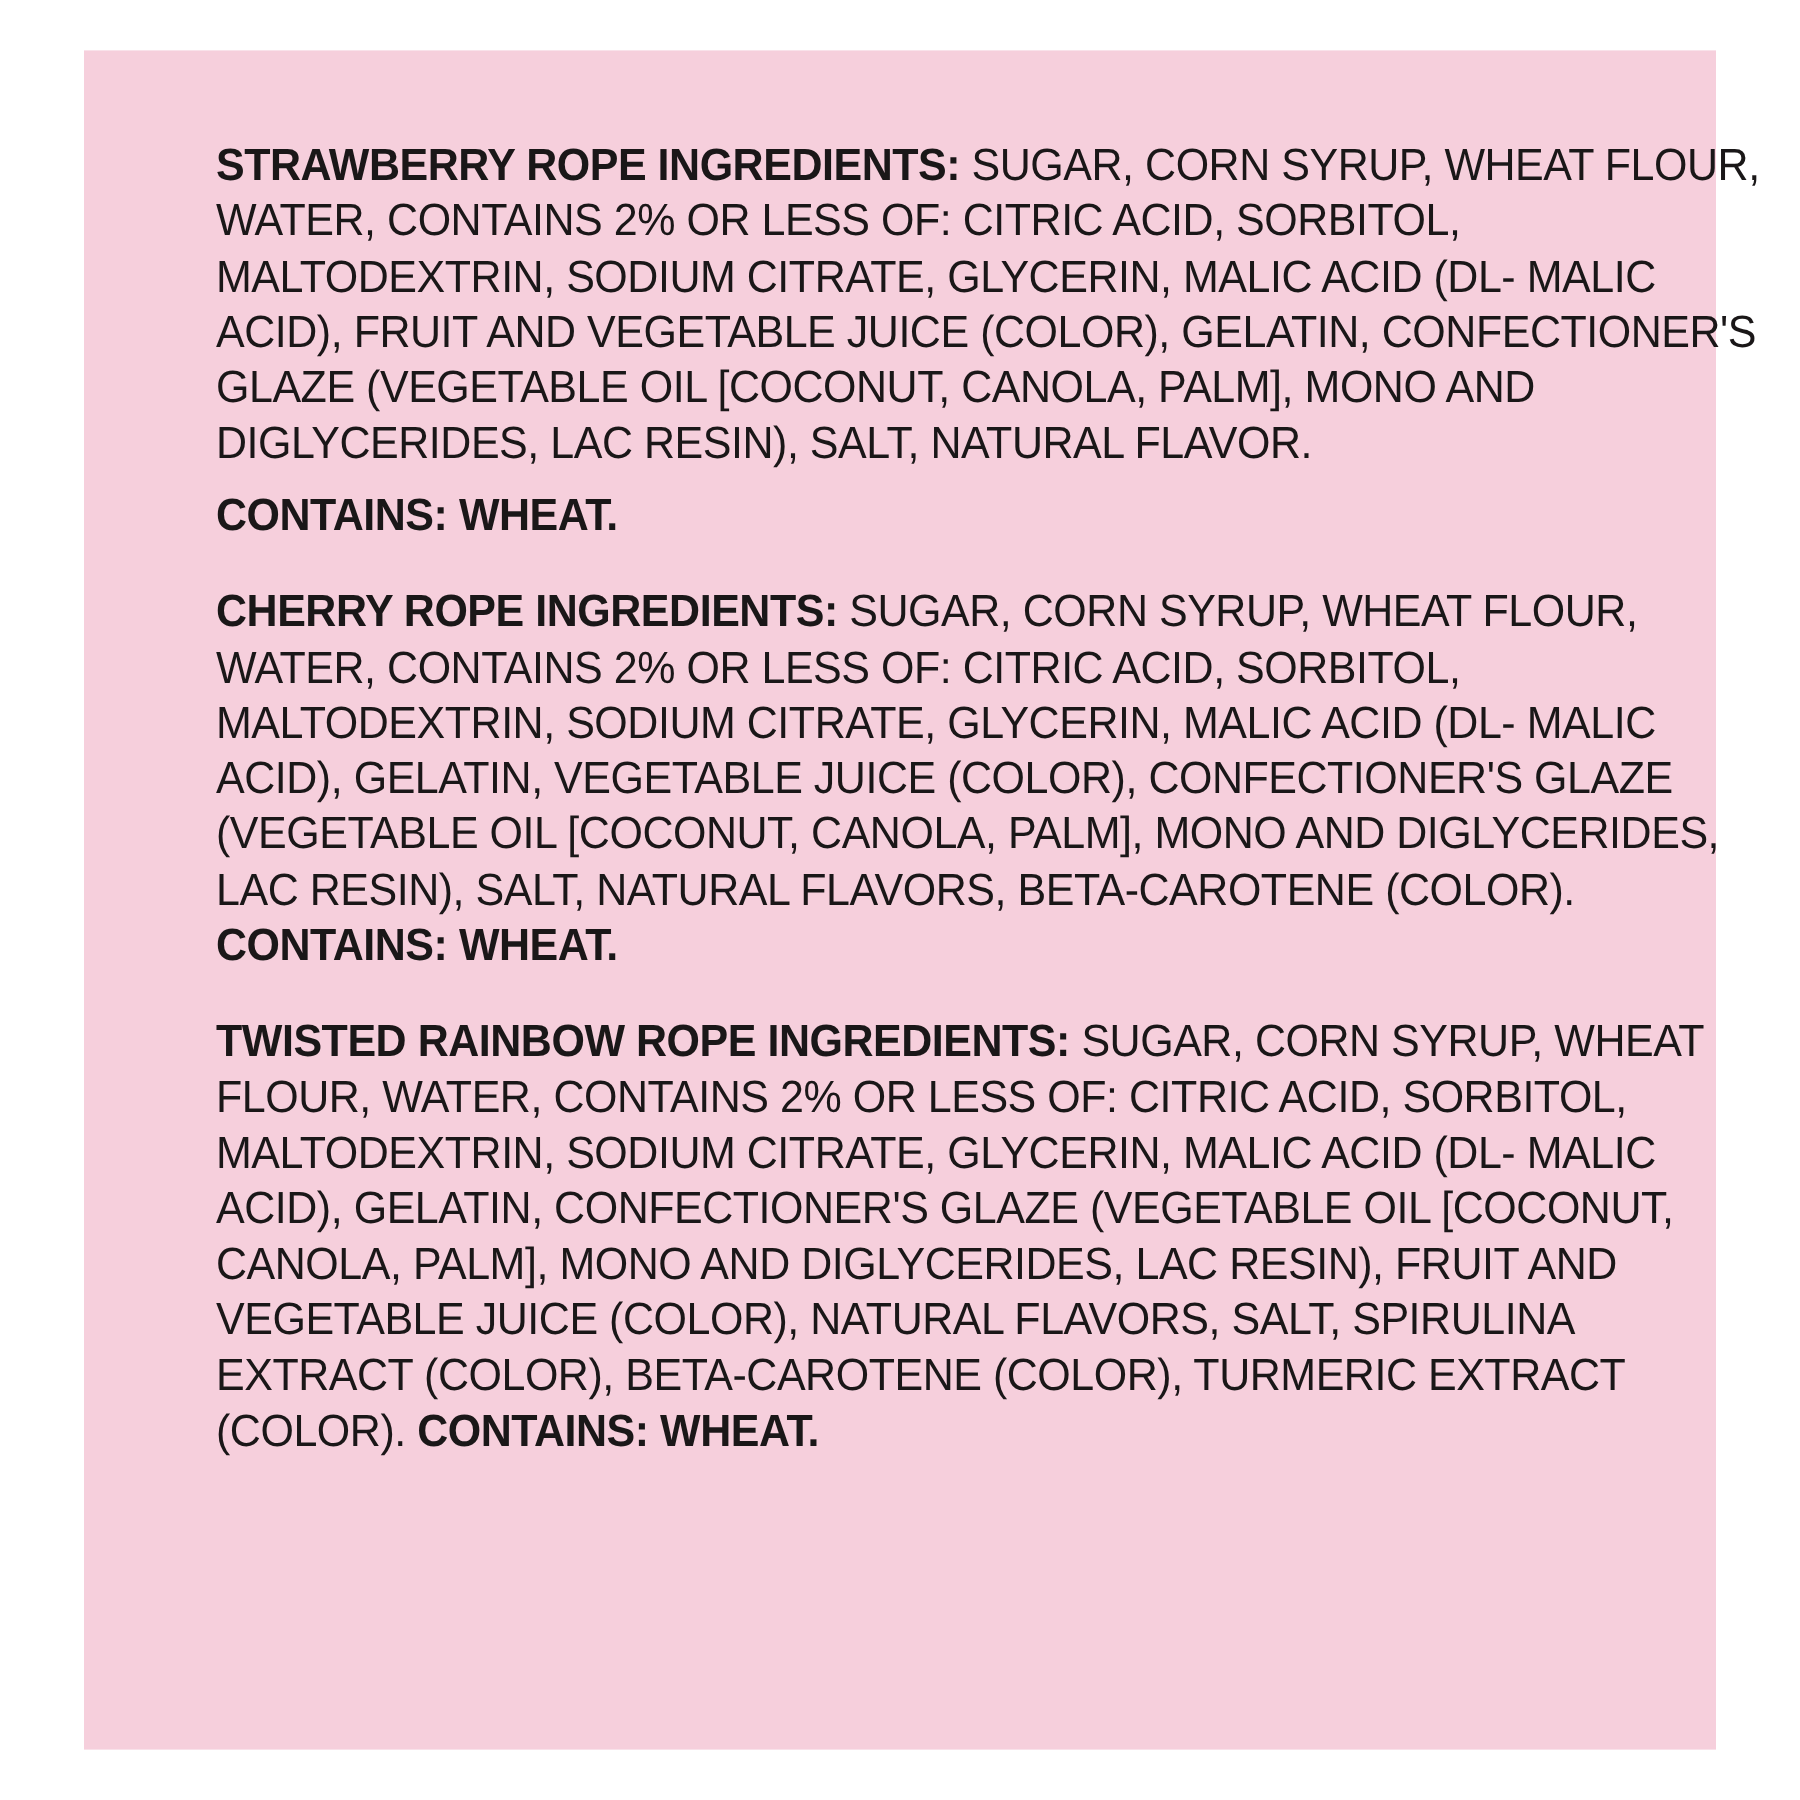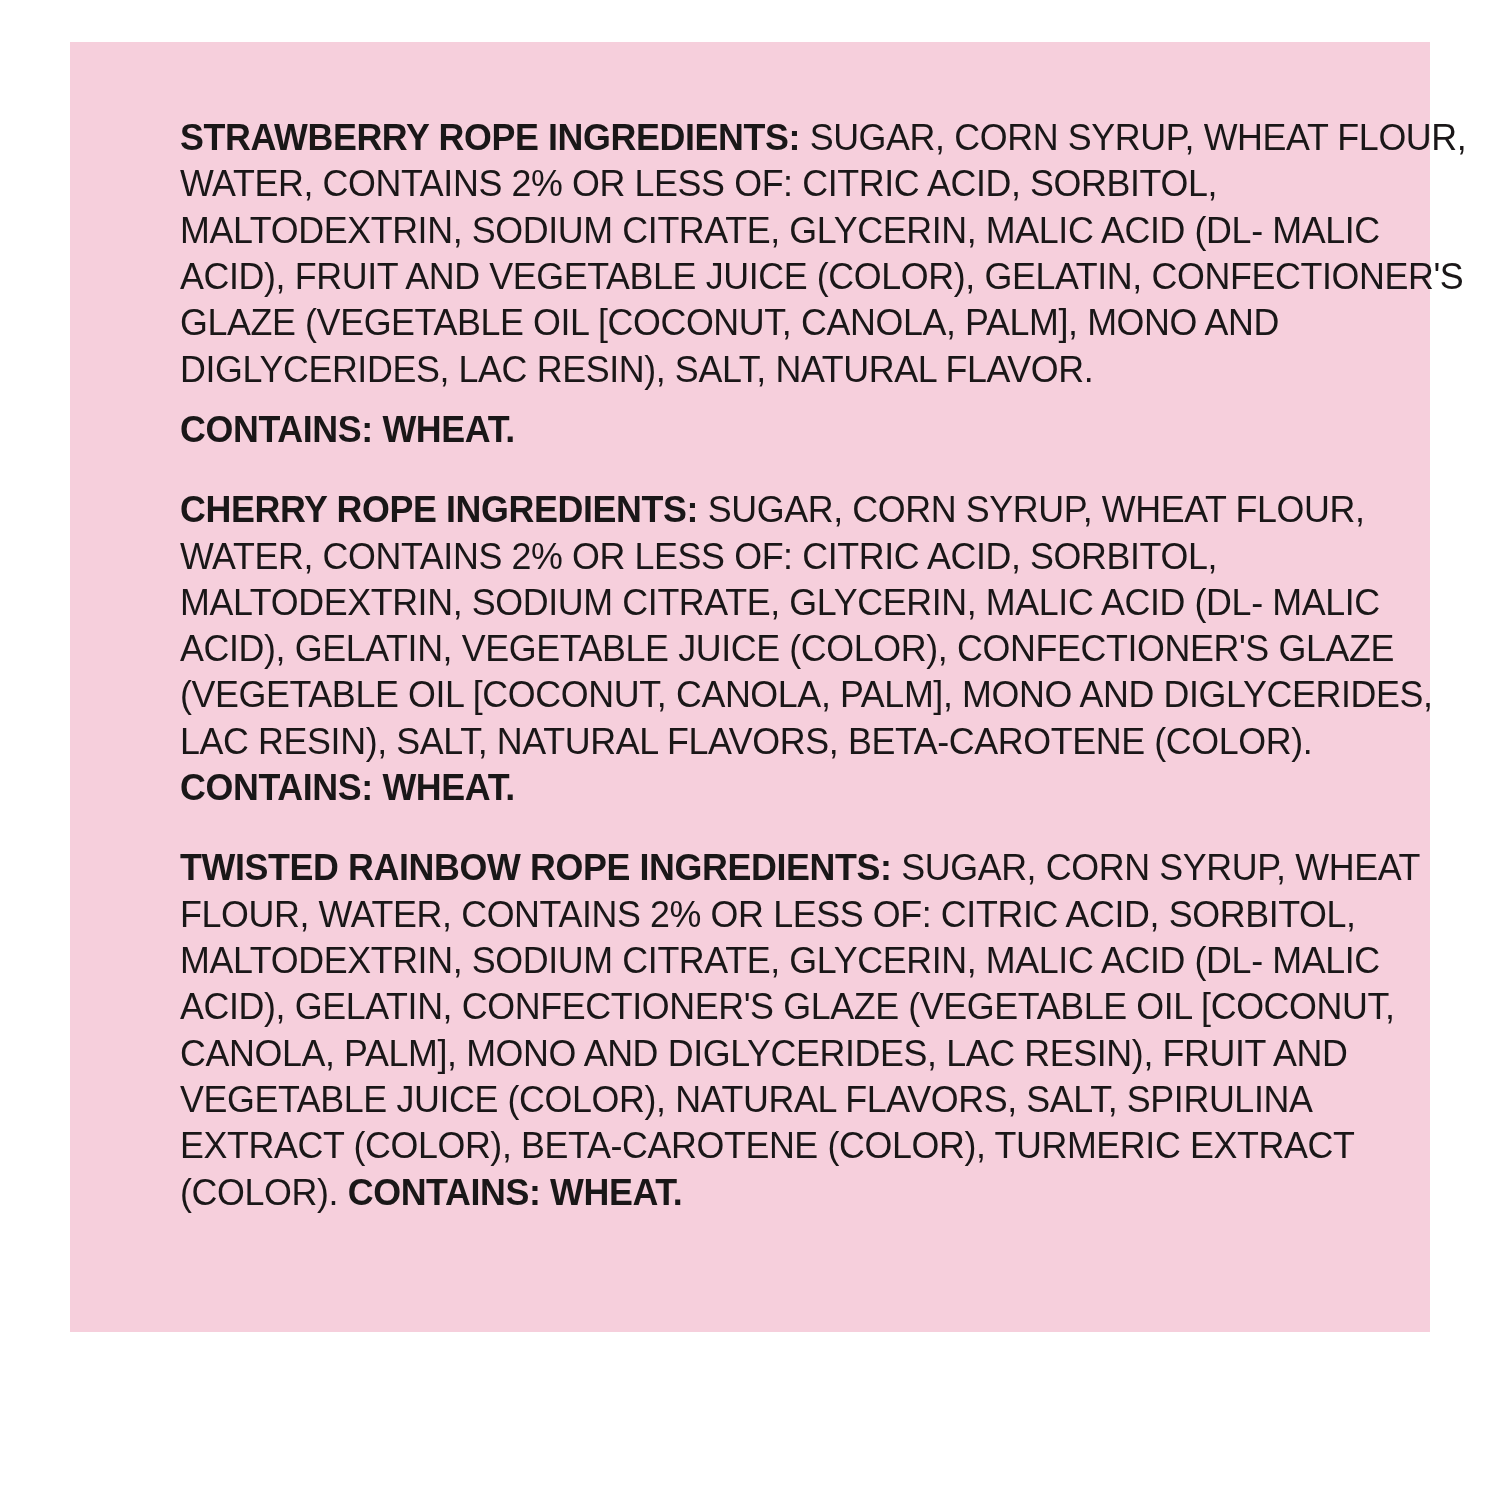--- a/index.html
+++ b/index.html
@@ -2,21 +2,21 @@
 <html><head>
 <meta charset="utf-8">
 <style>
   html, body {
     margin: 0;
     padding: 0;
     background: #ffffff;
   }
   #page {
     width: 1500px;
-    height: 1332px;
+    height: 1500px;
     background: #ffffff;
     position: relative;
     overflow: hidden;
     font-family: "Liberation Sans", sans-serif;
     border-radius: 25px;
   }
   .label-panel {
     position: absolute;
     left: 70px;
     top: 42px;

